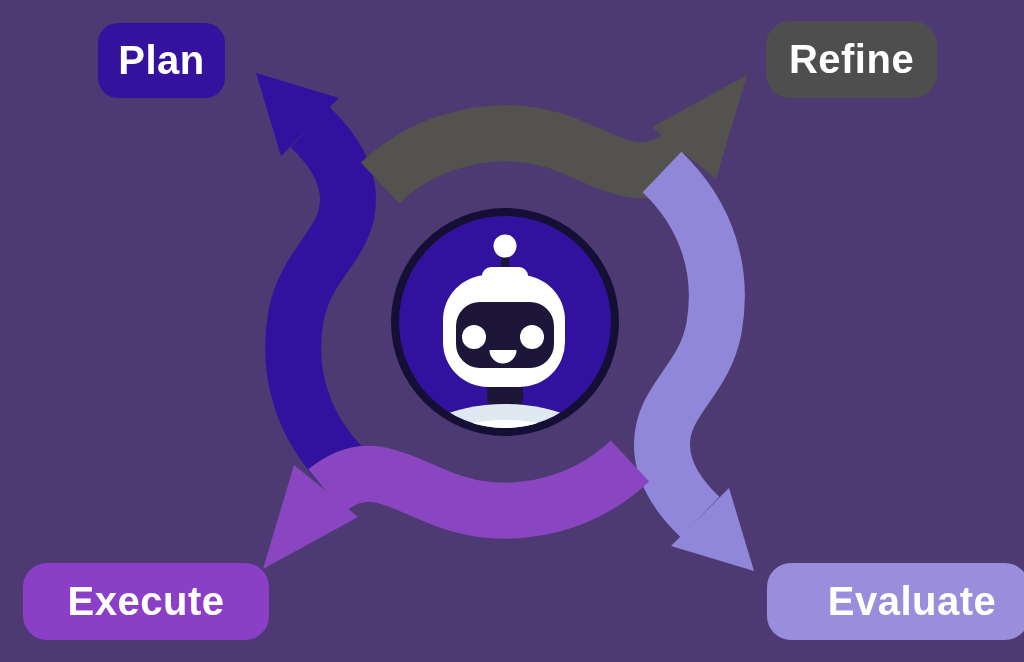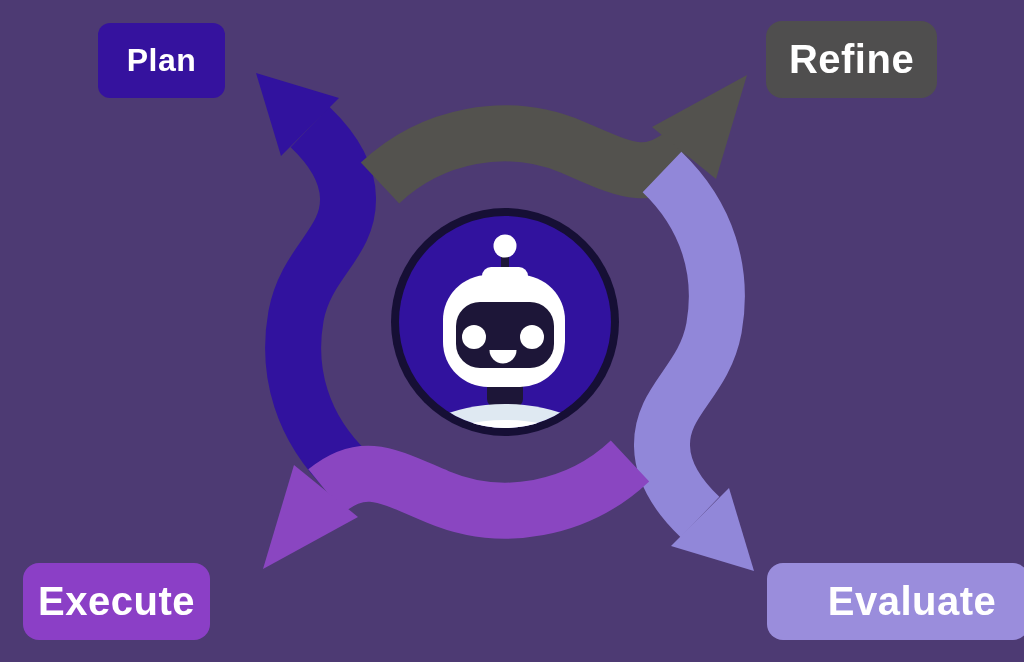--- a/index.html
+++ b/index.html
@@ -9,26 +9,26 @@
     overflow:hidden;
     font-family:"Liberation Sans","DejaVu Sans",sans-serif;
   }
   .arrows-svg{position:absolute;left:0;top:0;width:1024px;height:662px;display:block;}
   .stage-box{
     position:absolute;
     display:flex;align-items:center;justify-content:center;
     color:#ffffff;
     font-weight:700;
     letter-spacing:.5px;
-    border-radius:16px;
+    border-radius:24px;
   }
-  .box-plan    {left:98px;  top:23px;  width:127px; height:75px; font-size:32px; border-radius:12px;}
+  .box-plan    {left:98px;  top:23px;  width:127px; height:75px; font-size:40px; border-radius:20px;}
   .box-refine  {left:766px; top:21px;  width:171px; height:77px; font-size:40px;}
   .box-evaluate{left:767px; top:563px; width:234px; height:77px; font-size:40px;}
-  .box-execute {left:23px;  top:563px; width:187px; height:77px; font-size:40px;}
+  .box-execute {left:23px;  top:563px; width:246px; height:77px; font-size:40px;}
 </style>
 </head>
 <body>
 
 <div class="stage" style="background-color: rgb(77, 58, 115);">
 
   <svg class="arrows-svg" viewBox="0 0 1024 662" aria-hidden="true">
     <defs>
       <g id="arrow-v">
         <path d="M 348 472 C 302 428 286 372 296 316 C 306 262 349 244 348 198 C 347.5 172 332 148 310 127" fill="none" stroke="currentColor" stroke-width="56"></path>

